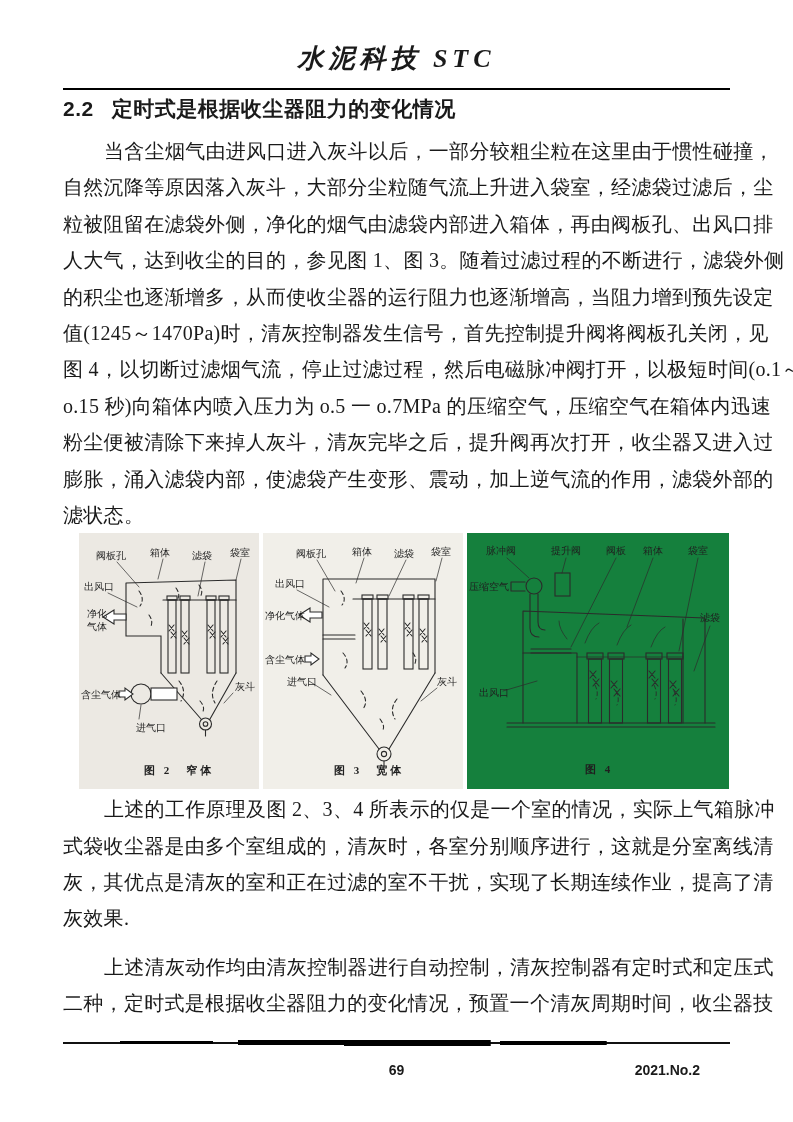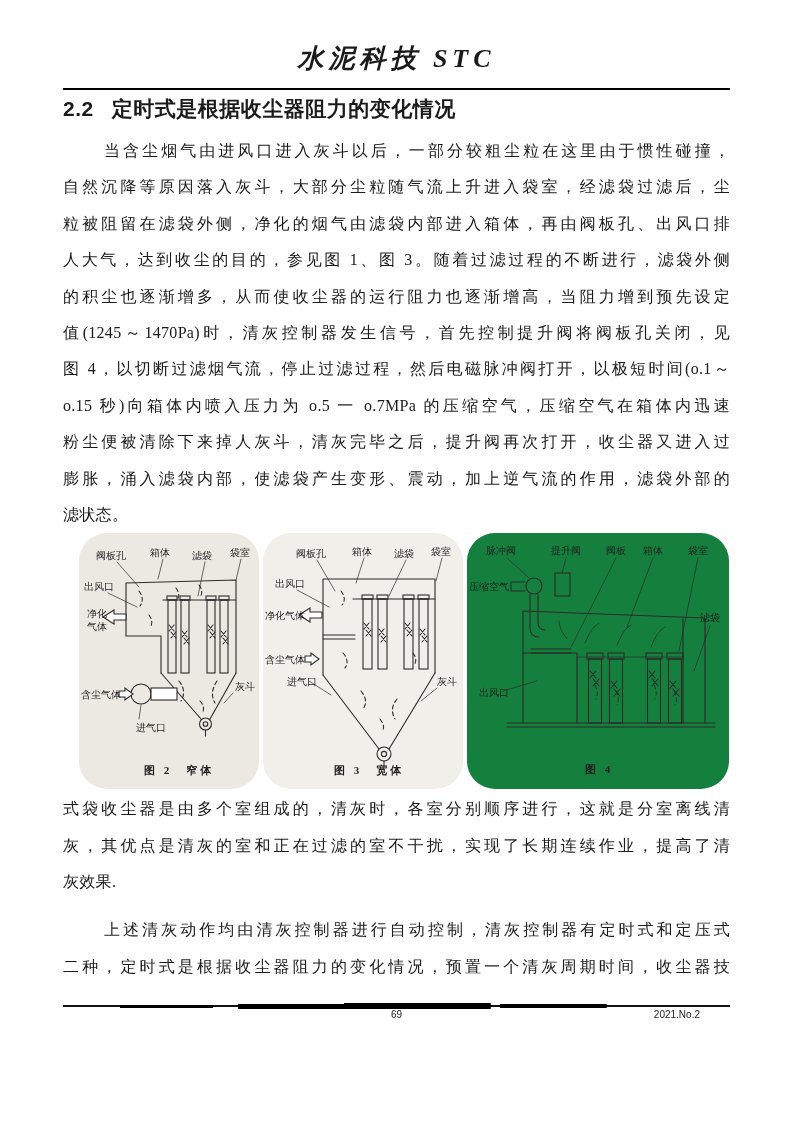--- a/index.html
+++ b/index.html
@@ -34,42 +34,42 @@
     font-size: 21px;
     font-weight: bold;
     line-height: 30px;
     letter-spacing: 0.5px;
     white-space: nowrap;
   }
   .section-heading .sec-num { margin-right: 18px; }
 
   .body-text { margin-top: 9px; }
   .tline {
-    font-size: 16px;
+    font-size: 20px;
     line-height: 36.4px;
     height: 36.4px;
     text-align: justify;
     text-align-last: justify;
     text-justify: inter-character;
     word-break: break-all;
     white-space: nowrap;
     letter-spacing: 0.3px;
   }
   .tline.indent { padding-left: 41px; }
   .tline.last { text-align-last: left; }
 
   .figures-row {
     display: flex;
     align-items: flex-start;
     gap: 4px;
     margin-left: 16px;
     margin-top: 0;
     height: 256px;
   }
-  .fig { position: relative; border-radius: 28px; }
+  .fig { position: relative; }
   .fig svg { display: block; }
   .fig-2 { background: #ece9e3; }
   .fig-3 { background: #f1efe9; }
   .fig-4 { background: #15803d; }
 
   svg text {
     font-family: "Liberation Serif", "DejaVu Serif", serif;
     font-size: 10px;
     fill: #1f1f1f;
     stroke: none;
@@ -87,24 +87,25 @@
     height: 6px;
     background:
       linear-gradient(#000,#000) 10% 50% / 14% 3px no-repeat,
       linear-gradient(#000,#000) 32% 50% / 18% 5px no-repeat,
       linear-gradient(#000,#000) 54% 50% / 22% 6px no-repeat,
       linear-gradient(#000,#000) 78% 50% / 16% 4px no-repeat,
       linear-gradient(#111,#111) 0 50% / 100% 2px no-repeat;
   }
   .footer-row {
     position: relative;
-    margin-top: 0;
+    margin-top: 16px;
     height: 20px;
     font-family: "Liberation Sans", "DejaVu Sans", sans-serif;
-    font-size: 10px;
+    font-size: 14px;
+    font-weight: bold;
   }
   .page-number {
     position: absolute; left: 0; right: 0;
     text-align: center;
   }
   .issue-number {
     position: absolute; right: 30px;
   }
 </style>
 </head>
@@ -331,20 +332,21 @@
         </g>
         <text x="2" y="57">压缩空气</text>
         <text x="12" y="163">出风口</text>
         <text x="243" y="88" text-anchor="middle">滤袋</text>
         <text class="cap" x="132" y="240" text-anchor="middle">图 4</text>
       </svg>
     </div>
   </div>
 
   <div class="body-text" style="margin-top:2px;">
+    <div class="tline indent">上述的工作原理及图 2、3、4 所表示的仅是一个室的情况，实际上气箱脉冲</div>
     <div class="tline">式袋收尘器是由多个室组成的，清灰时，各室分别顺序进行，这就是分室离线清</div>
     <div class="tline">灰，其优点是清灰的室和正在过滤的室不干扰，实现了长期连续作业，提高了清</div>
     <div class="tline last">灰效果.</div>
   </div>
 
   <div class="body-text" style="margin-top:12px;">
     <div class="tline indent">上述清灰动作均由清灰控制器进行自动控制，清灰控制器有定时式和定压式</div>
     <div class="tline">二种，定时式是根据收尘器阻力的变化情况，预置一个清灰周期时间，收尘器技</div>
   </div>
 

